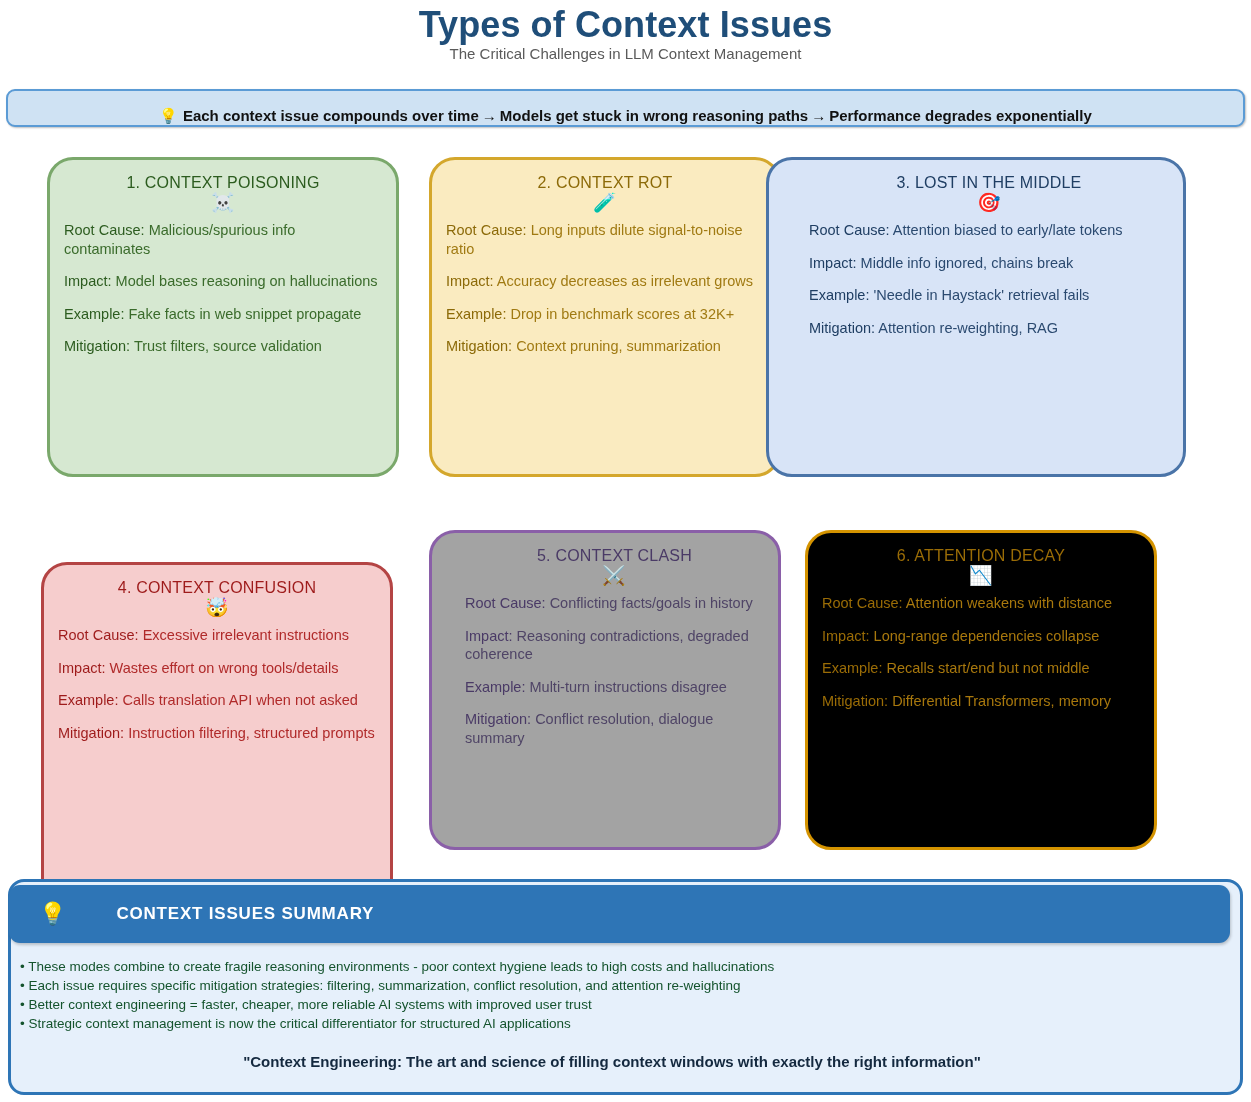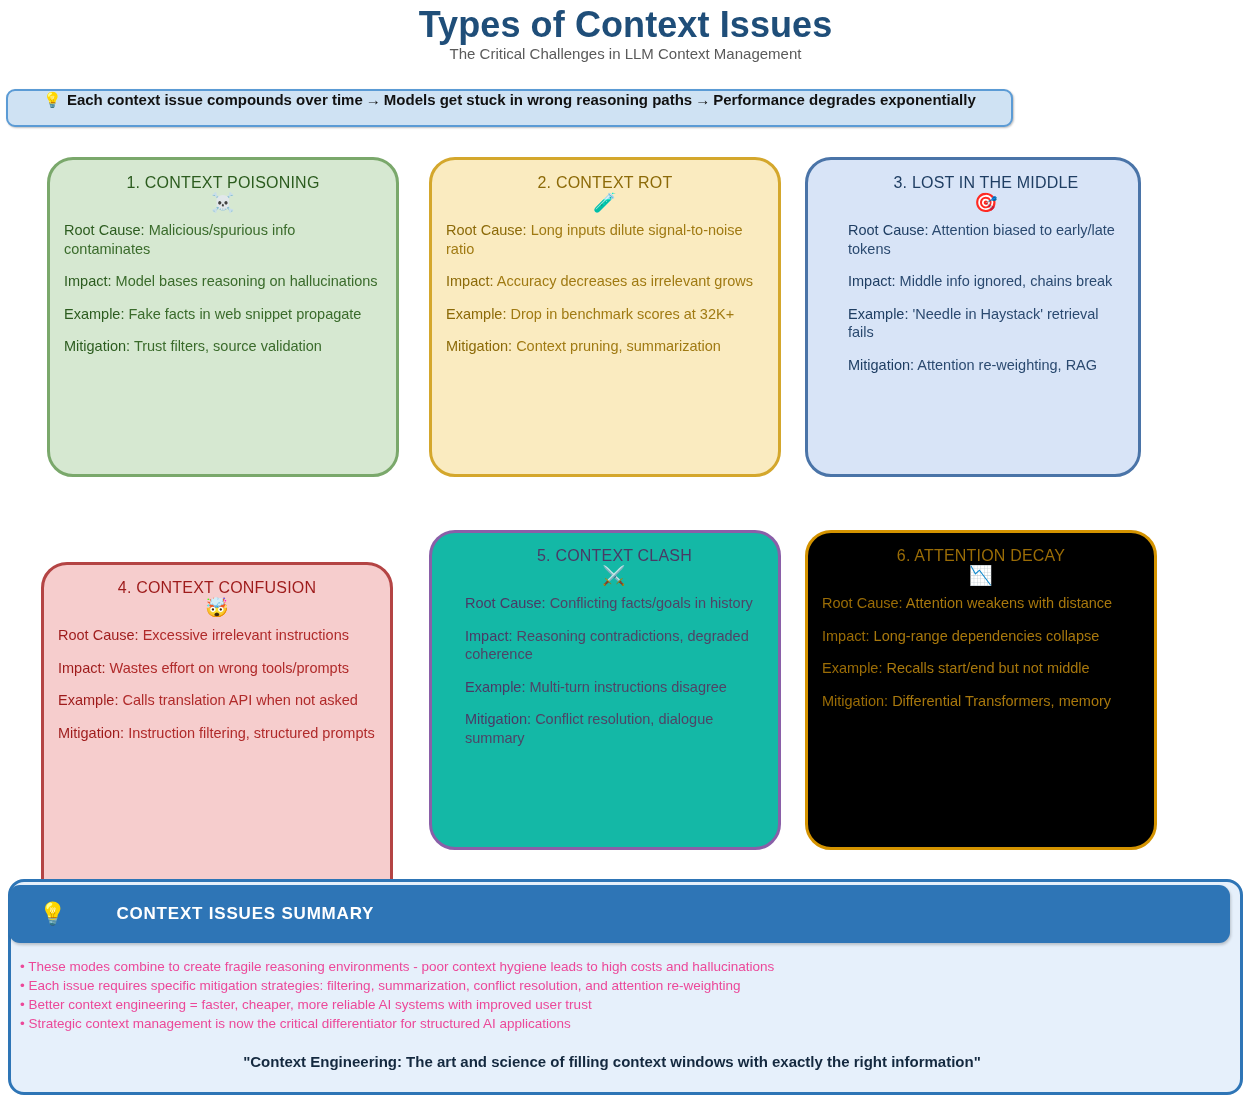--- a/index.html
+++ b/index.html
@@ -35,28 +35,28 @@
     text-align: center;
     font-size: 15px;
     color: #5a5a5a;
   }
 
   
   #flow-banner {
     position: absolute;
     left: 6px;
     top: 89px;
-    width: 1007px;
+    width: 1239px;
     height: 38px;
     box-sizing: border-box;
     background: #CFE2F3;
     border: 2px solid #5B9BD5;
     border-radius: 9px;
     display: flex;
-    align-items: flex-start;
+    align-items: flex-end;
     justify-content: center;
     box-shadow: 1px 1px 2px rgba(0,0,0,0.25);
   }
   #flow-banner .flow-text {
     font-size: 15px;
     font-weight: bold;
     color: #111111;
     white-space: nowrap;
   }
   #flow-banner .bulb {
@@ -96,21 +96,21 @@
     font-size: 14.5px;
     line-height: 1.28;
     margin-bottom: 14px;
   }
   .card-row:last-child { margin-bottom: 0; }
   .card-row .lbl { font-weight: normal; }
 
   
   #card-1 { left: 47px;  top: 157px; width: 352px; height: 320px; }
   #card-2 { left: 429px; top: 157px; width: 352px; height: 320px; }
-  #card-3 { left: 805px; top: 157px; width: 336px; height: 320px; padding-left: 40px; }
+  #card-3 { left: 766px; top: 157px; width: 420px; height: 320px; padding-left: 40px; }
   
   #card-4 { left: 41px;  top: 521px; width: 352px; height: 396px; margin-top: 41px; }
   #card-5 { left: 429px; top: 530px; width: 352px; height: 320px; }
   #card-6 { left: 805px; top: 530px; width: 352px; height: 320px; }
 
   
   #summary-box {
     position: absolute;
     left: 8px;
     top: 879px;
@@ -144,21 +144,21 @@
     margin-left: 36px;
   }
   #summary-bullets {
     position: absolute;
     left: 20px;
     top: 957px;
     width: 1180px;
   }
   #summary-bullets .bullet {
     font-size: 13.5px;
-    color: #ec4899;
+    color: #14532d;
     line-height: 1.42;
   }
   #summary-quote {
     position: absolute;
     left: 0;
     top: 1053px;
     width: 1224px;
     text-align: center;
     font-size: 15px;
     font-weight: bold;
@@ -199,26 +199,26 @@
   <div class="card-row"><span class="lbl" style="color: rgb(31, 62, 99);">Root Cause:</span> <span>Attention biased to early/late tokens</span></div>
   <div class="card-row"><span class="lbl" style="color: rgb(31, 62, 99);">Impact:</span> <span>Middle info ignored, chains break</span></div>
   <div class="card-row"><span class="lbl" style="color: rgb(31, 62, 99);">Example:</span> <span>'Needle in Haystack' retrieval fails</span></div>
   <div class="card-row"><span class="lbl" style="color: rgb(31, 62, 99);">Mitigation:</span> <span>Attention re-weighting, RAG</span></div>
 </div>
 
 <div class="card" id="card-4" style="background: rgb(246, 205, 205); border-color: rgb(180, 68, 68); color: rgb(176, 42, 42);">
   <div class="card-title" style="color: rgb(158, 27, 27);">4. CONTEXT CONFUSION</div>
   <div class="card-emoji">🤯</div>
   <div class="card-row"><span class="lbl" style="color: rgb(158, 27, 27);">Root Cause:</span> <span>Excessive irrelevant instructions</span></div>
-  <div class="card-row"><span class="lbl" style="color: rgb(158, 27, 27);">Impact:</span> <span>Wastes effort on wrong tools/prompts</span></div>
+  <div class="card-row"><span class="lbl" style="color: rgb(158, 27, 27);">Impact:</span> <span>Wastes effort on wrong tools/details</span></div>
   <div class="card-row"><span class="lbl" style="color: rgb(158, 27, 27);">Example:</span> <span>Calls translation API when not asked</span></div>
   <div class="card-row"><span class="lbl" style="color: rgb(158, 27, 27);">Mitigation:</span> <span>Instruction filtering, structured prompts</span></div>
 </div>
 
-<div class="card" id="card-5" style="background: #14b8a6; border-color: rgb(138, 95, 168); color: rgb(79, 68, 102); padding-left: 33px;">
+<div class="card" id="card-5" style="background: #a3a3a3; border-color: rgb(138, 95, 168); color: rgb(79, 68, 102); padding-left: 33px;">
   <div class="card-title" style="color: rgb(74, 58, 102);">5. CONTEXT CLASH</div>
   <div class="card-emoji">⚔️</div>
   <div class="card-row"><span class="lbl" style="color: rgb(74, 58, 102);">Root Cause:</span> <span>Conflicting facts/goals in history</span></div>
   <div class="card-row"><span class="lbl" style="color: rgb(74, 58, 102);">Impact:</span> <span>Reasoning contradictions, degraded coherence</span></div>
   <div class="card-row"><span class="lbl" style="color: rgb(74, 58, 102);">Example:</span> <span>Multi-turn instructions disagree</span></div>
   <div class="card-row"><span class="lbl" style="color: rgb(74, 58, 102);">Mitigation:</span> <span>Conflict resolution, dialogue summary</span></div>
 </div>
 
 <div class="card" id="card-6" style="background: #000000; border-color: rgb(212, 147, 0); color: rgb(168, 120, 13);">
   <div class="card-title" style="color: rgb(154, 108, 6);">6. ATTENTION DECAY</div>

